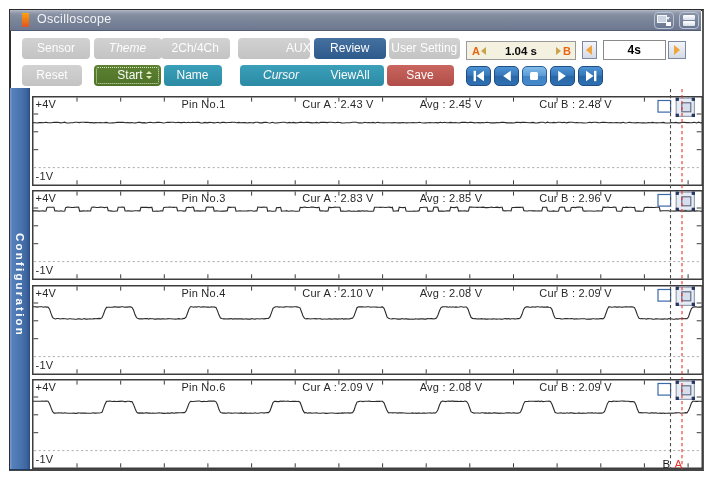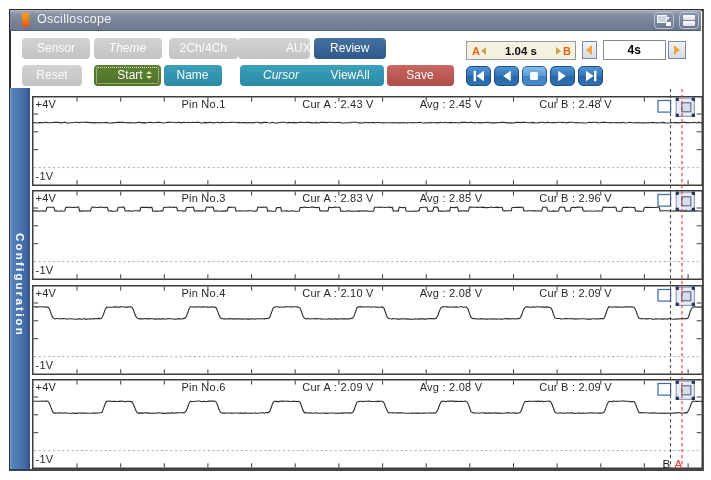--- a/index.html
+++ b/index.html
@@ -37,23 +37,24 @@
   <div class="abs" style="left:2.5px;top:2.5px;width:8px;height:6px;border:1px solid #f4f6fa;background:#ccd4e2;"></div>
   <div class="abs" style="left:11.5px;top:9px;width:5px;height:4px;background:#fbfcfe;"></div>
   <div class="abs" style="left:11.5px;top:4px;width:0;height:0;border-left:2.8px solid transparent;border-right:2.8px solid transparent;border-top:3.6px solid #e8ecf2;"></div>
 </div>
 <div class="abs tbtn" style="left:679px;">
   <div class="abs" style="left:3px;top:2.5px;width:12px;height:4.5px;background:linear-gradient(#fff,#d8dee8);border-radius:1px;"></div>
   <div class="abs" style="left:3px;top:8.5px;width:12px;height:4.5px;background:linear-gradient(#fff,#d8dee8);border-radius:1px;"></div>
 </div>
 <div class="abs btn gray r1" style="left:22px;width:68px;">Sensor</div>
 <div class="abs btn gray r1" style="left:93.5px;width:68px;font-style:italic;">Theme</div>
-<div class="abs btn gray r1" style="left:169px;width:68.5px;">2Ch/4Ch</div>
+<div class="abs btn gray r1" style="left:161px;width:68.5px;">2Ch/4Ch</div>
 <div class="abs btn gray r1" style="left:238px;width:72px;padding-left:48px;">AUX</div>
 <div class="abs btn blue r1" style="left:314px;width:71.5px;">Review</div>
+<div class="abs btn gray r1" style="left:389px;width:70.5px;">User Setting</div>
 <div class="abs btn gray r2" style="left:22px;width:60px;">Reset</div>
 <div class="abs btn green r2" style="left:93.5px;width:67px;outline:1px dotted #d8e4c4;outline-offset:-3px;">Start <span class="abs" style="right:9px;top:6px;width:0;height:0;border-left:3px solid transparent;border-right:3px solid transparent;border-bottom:3.5px solid #dfe5b4;"></span><span class="abs" style="right:9px;top:11.5px;width:0;height:0;border-left:3px solid transparent;border-right:3px solid transparent;border-top:3.5px solid #dfe5b4;"></span></div>
 <div class="abs btn teal r2" style="left:163.5px;width:58px;">Name</div>
 <div class="abs btn teal r2" style="left:239.5px;width:83px;font-style:italic;">Cursor</div>
 <div class="abs btn teal r2" style="left:316px;width:68px;">ViewAll</div>
 <div class="abs btn red r2" style="left:386.5px;width:67px;">Save</div>
 <div class="abs" id="abf">
   <span class="abs" style="left:5px;top:3px;color:#e8650f;font-weight:bold;font-size:11px;">A</span>
   <span class="abs tri" style="left:13.5px;top:5.5px;border-top:4px solid transparent;border-bottom:4px solid transparent;border-right:5px solid #c9a44a;"></span>
   <span class="abs" style="left:0;width:108px;text-align:center;top:3px;font-weight:bold;color:#0a0a0a;font-size:11.5px;">1.04 s</span>

